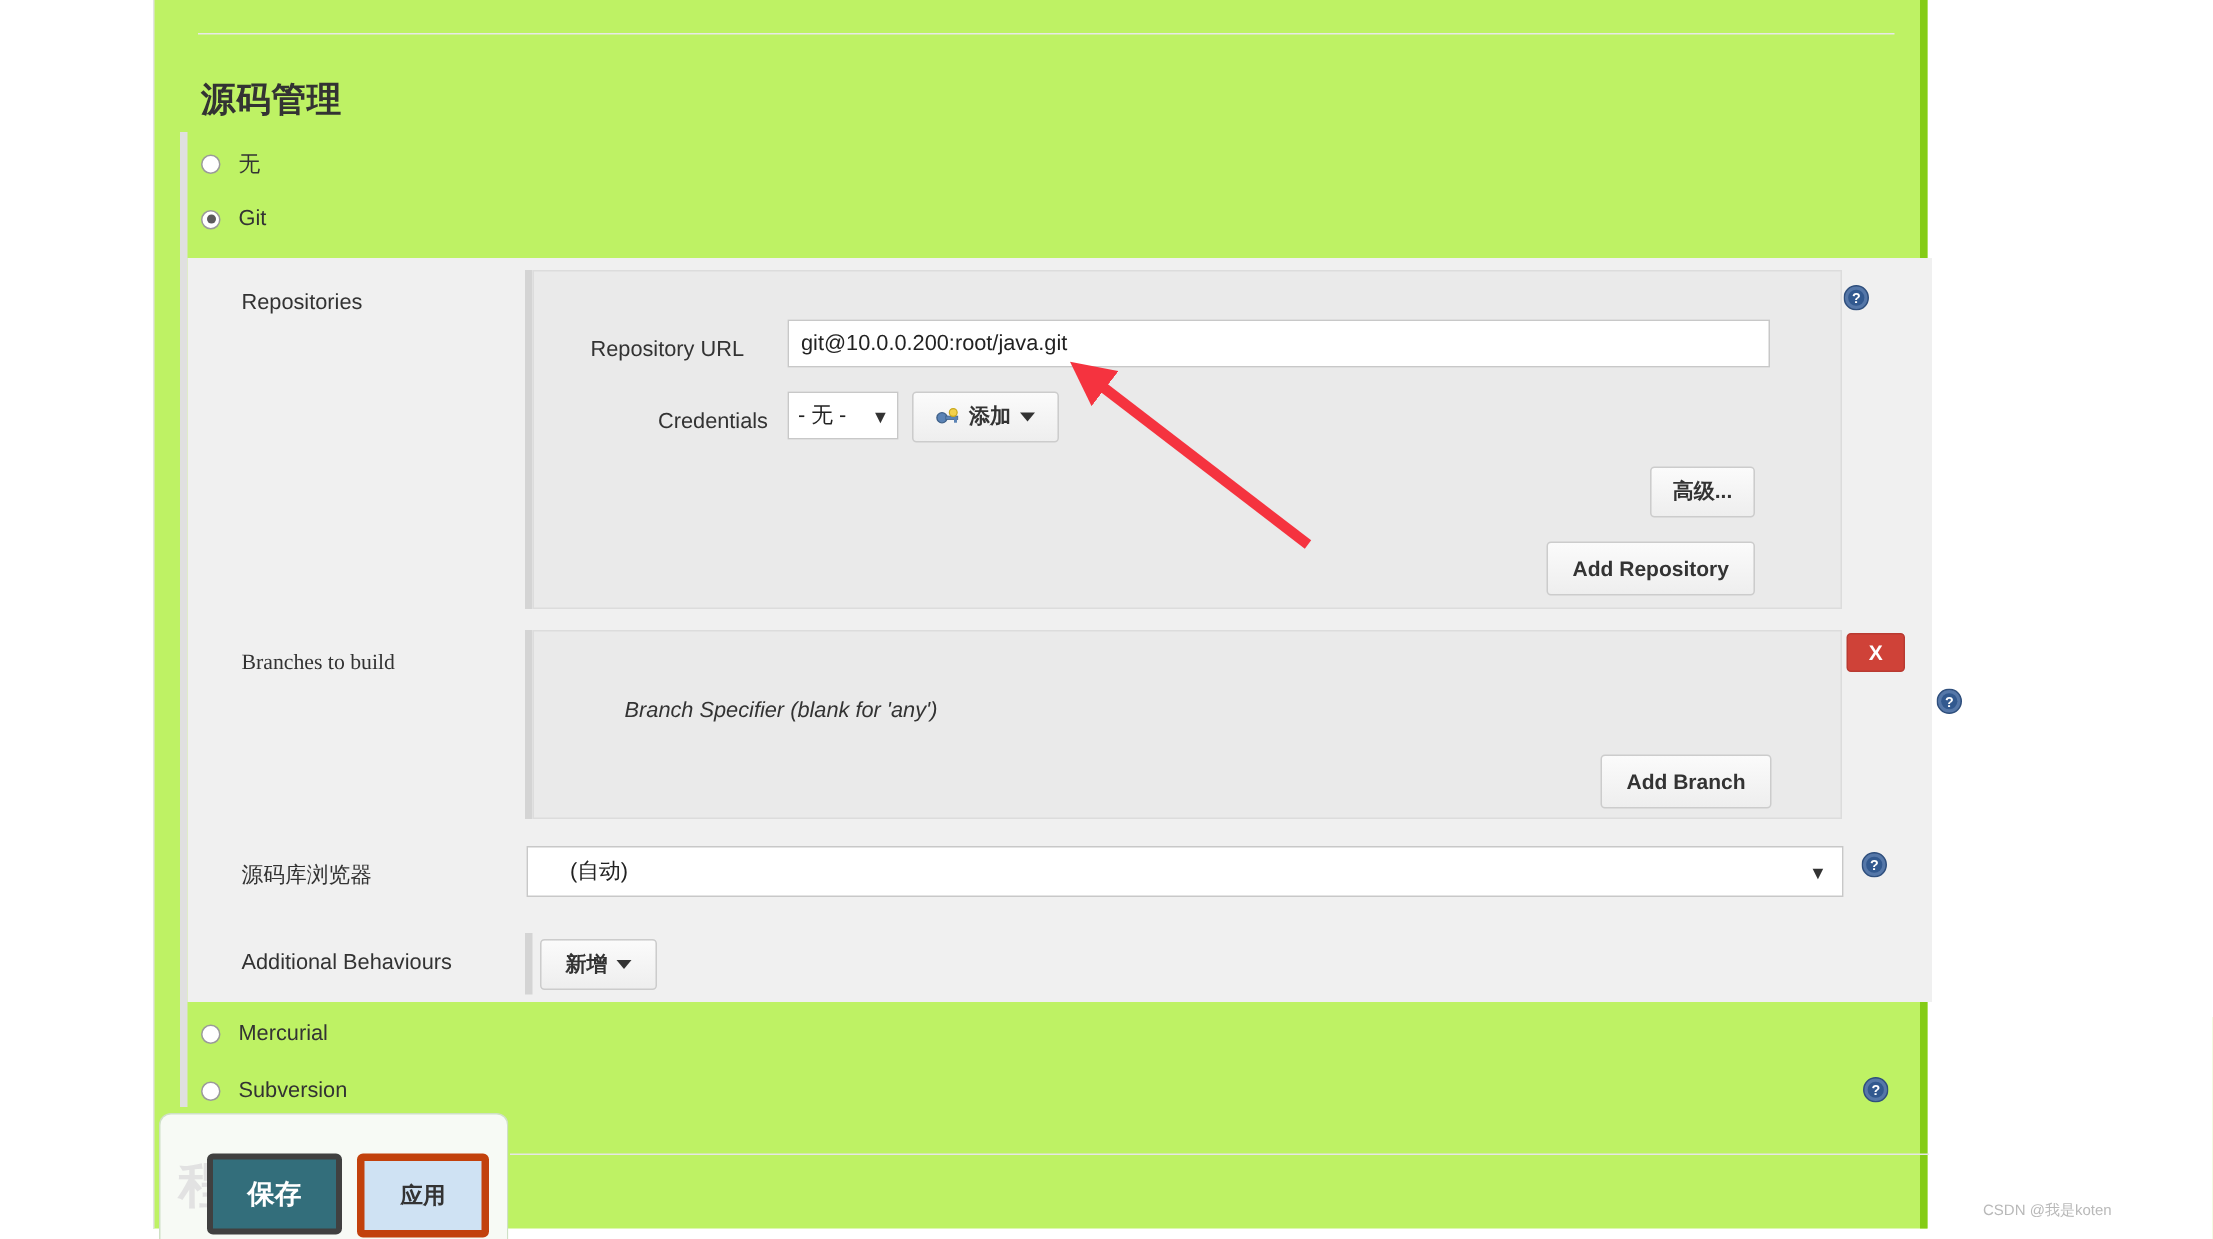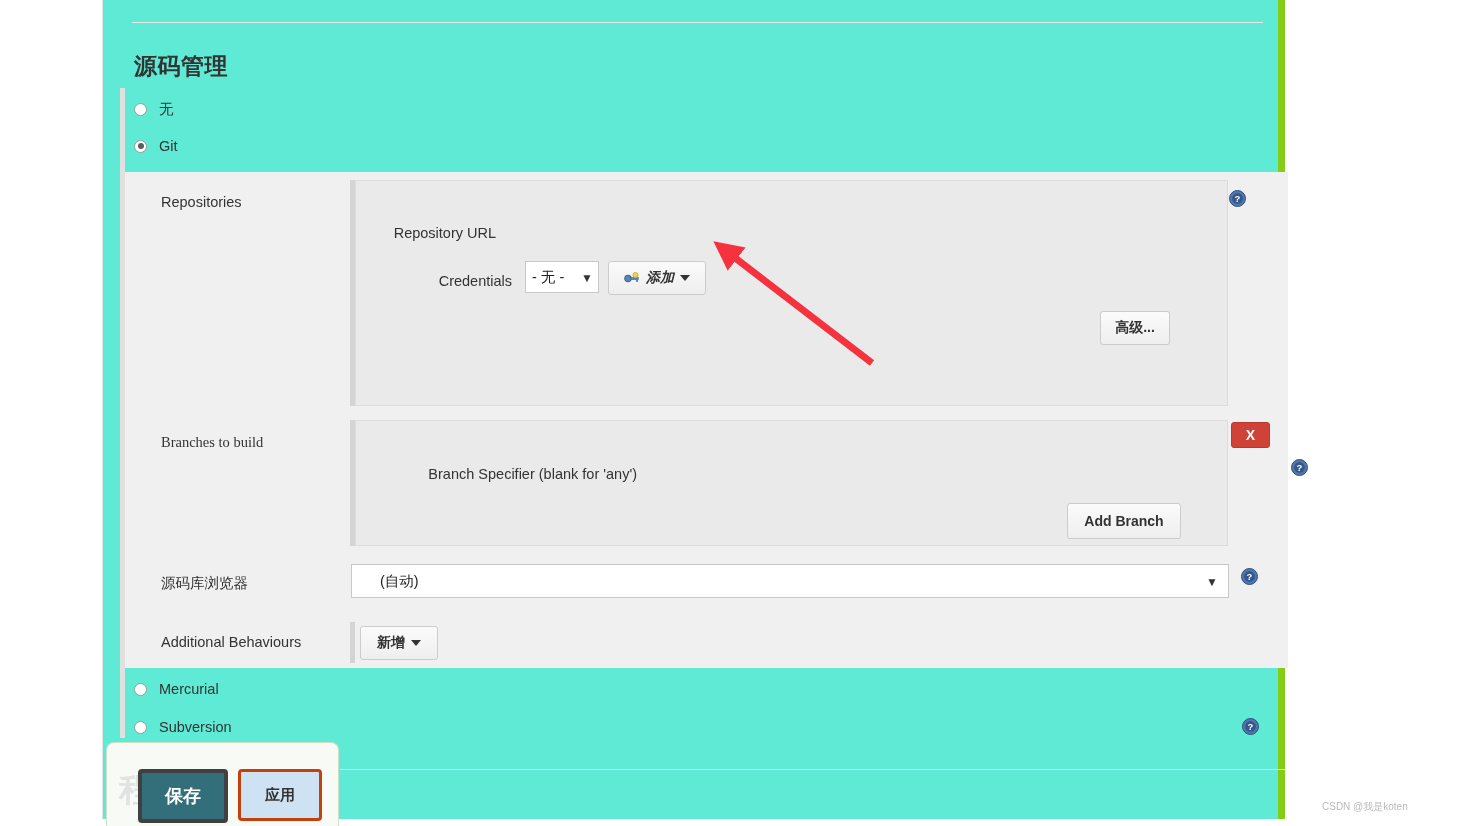--- a/index.html
+++ b/index.html
@@ -16,23 +16,23 @@
     background: #ffffff;
   }
 
   
   .content-panel {
     position: absolute;
     left: 102px;
     top: 0;
     width: 1183px;
     height: 819px;
-    background: #5eead4;
+    background: #bef264;
     border-left: 1px solid #e3e3e3;
-    border-right: 7px solid #84cc16;
+    border-right: 5px solid #84cc16;
     box-sizing: border-box;
   }
   .top-rule {
     position: absolute;
     left: 29px;
     top: 22px;
     width: 1131px;
     height: 1px;
     background: #e8e8e8;
   }
@@ -251,21 +251,21 @@
     justify-content: center;
     cursor: pointer;
   }
   .btn-apply {
     position: absolute;
     left: 131px;
     top: 26px;
     width: 78px;
     height: 46px;
     background: #cfe2f3;
-    border: 3px solid #c2410c;
+    border: 5px solid #c2410c;
     border-radius: 4px;
     color: #333333;
     font-size: 15px;
     font-weight: bold;
     display: flex;
     align-items: center;
     justify-content: center;
     cursor: pointer;
   }
 
@@ -324,61 +324,65 @@
     </div>
 
     <div class="git-block">
 
       <div class="field-label" style="left:36px; top:22px;">Repositories</div>
 
       <div class="inner-bar" style="left:225px; top:8px; height:226px;"></div>
       <div class="inner-panel" style="left:230px; top:8px; width:873px; height:226px;">
 
         <div class="row-label" style="left:8px; top:44px; width:132px;">Repository URL</div>
+        <input class="txt" style="left: 169px; top: 32px; width: 655px; height: 32px;" value="git@10.0.0.200:root/java.git">
 
         <div class="row-label" style="left:24px; top:92px; width:132px;">Credentials</div>
 
         <div class="sel-wrap" style="left:169px; top:80px;">
           <select class="sel" style="left:0; top:0; width:74px; height:32px;">
             <option>- 无 -</option>
           </select>
           <div class="sel-caret" style="left:56px; top:11px;">▼</div>
         </div>
 
-        <div class="btn" style="left:252px; top:80px; width:98px; height:34px;font-style:italic;">
+        <div class="btn" style="left:252px; top:80px; width:98px; height:34px;">
           <svg class="key-icon" viewBox="0 0 16 12">
             <circle cx="4" cy="6.5" r="3.4" fill="#5b83b5" stroke="#3d5f88" stroke-width="0.9"></circle>
             <rect x="6.5" y="5.4" width="8" height="2.3" fill="#5b83b5" stroke="#3d5f88" stroke-width="0.5"></rect>
             <rect x="12" y="7.4" width="2" height="2.4" fill="#5b83b5"></rect>
             <circle cx="11.5" cy="3" r="2.6" fill="#f3d14b" stroke="#c9a91e" stroke-width="0.8"></circle>
           </svg>
           <span>添加</span>
           <span class="caret-down"></span>
         </div>
 
         <div class="btn plain" style="left:744px; top:130px; width:70px; height:34px;">
           <span>高级...</span>
         </div>
 
+        <div class="btn plain" style="left:675px; top:180px; width:139px; height:36px;">
+          <span>Add Repository</span>
+        </div>
       </div>
 
       <div class="help" style="left:1104px; top:18px;">
         <svg viewBox="0 0 17 17">
           <circle cx="8.5" cy="8.5" r="8" fill="#5577a8" stroke="#2f4f7d" stroke-width="1"></circle>
           <circle cx="8.5" cy="8.5" r="5.4" fill="#32598f"></circle>
           <text x="8.5" y="12.3" font-size="9.5" font-weight="bold" fill="#ffffff" text-anchor="middle" font-family="Liberation Sans, sans-serif">?</text>
         </svg>
       </div>
 
       <div class="field-label" style="left:36px; top:262px;font-family:Liberation Serif, serif;">Branches to build</div>
 
       <div class="inner-bar" style="left:225px; top:248px; height:126px;"></div>
       <div class="inner-panel" style="left:230px; top:248px; width:873px; height:126px;">
 
-        <div class="row-label" style="left:31px; top:45px; width:250px;">Branch Specifier (blank for 'any')</div>
+        <div class="row-label" style="left:19px; top:45px; width:250px;font-style:italic;">Branch Specifier (blank for 'any')</div>
 
         <div class="btn plain" style="left:711px; top:82px; width:114px; height:36px;">
           <span>Add Branch</span>
         </div>
       </div>
 
       <div class="btn-x" style="left:1106px; top:250px; width:39px; height:26px;">
         <span>X</span>
       </div>
 

